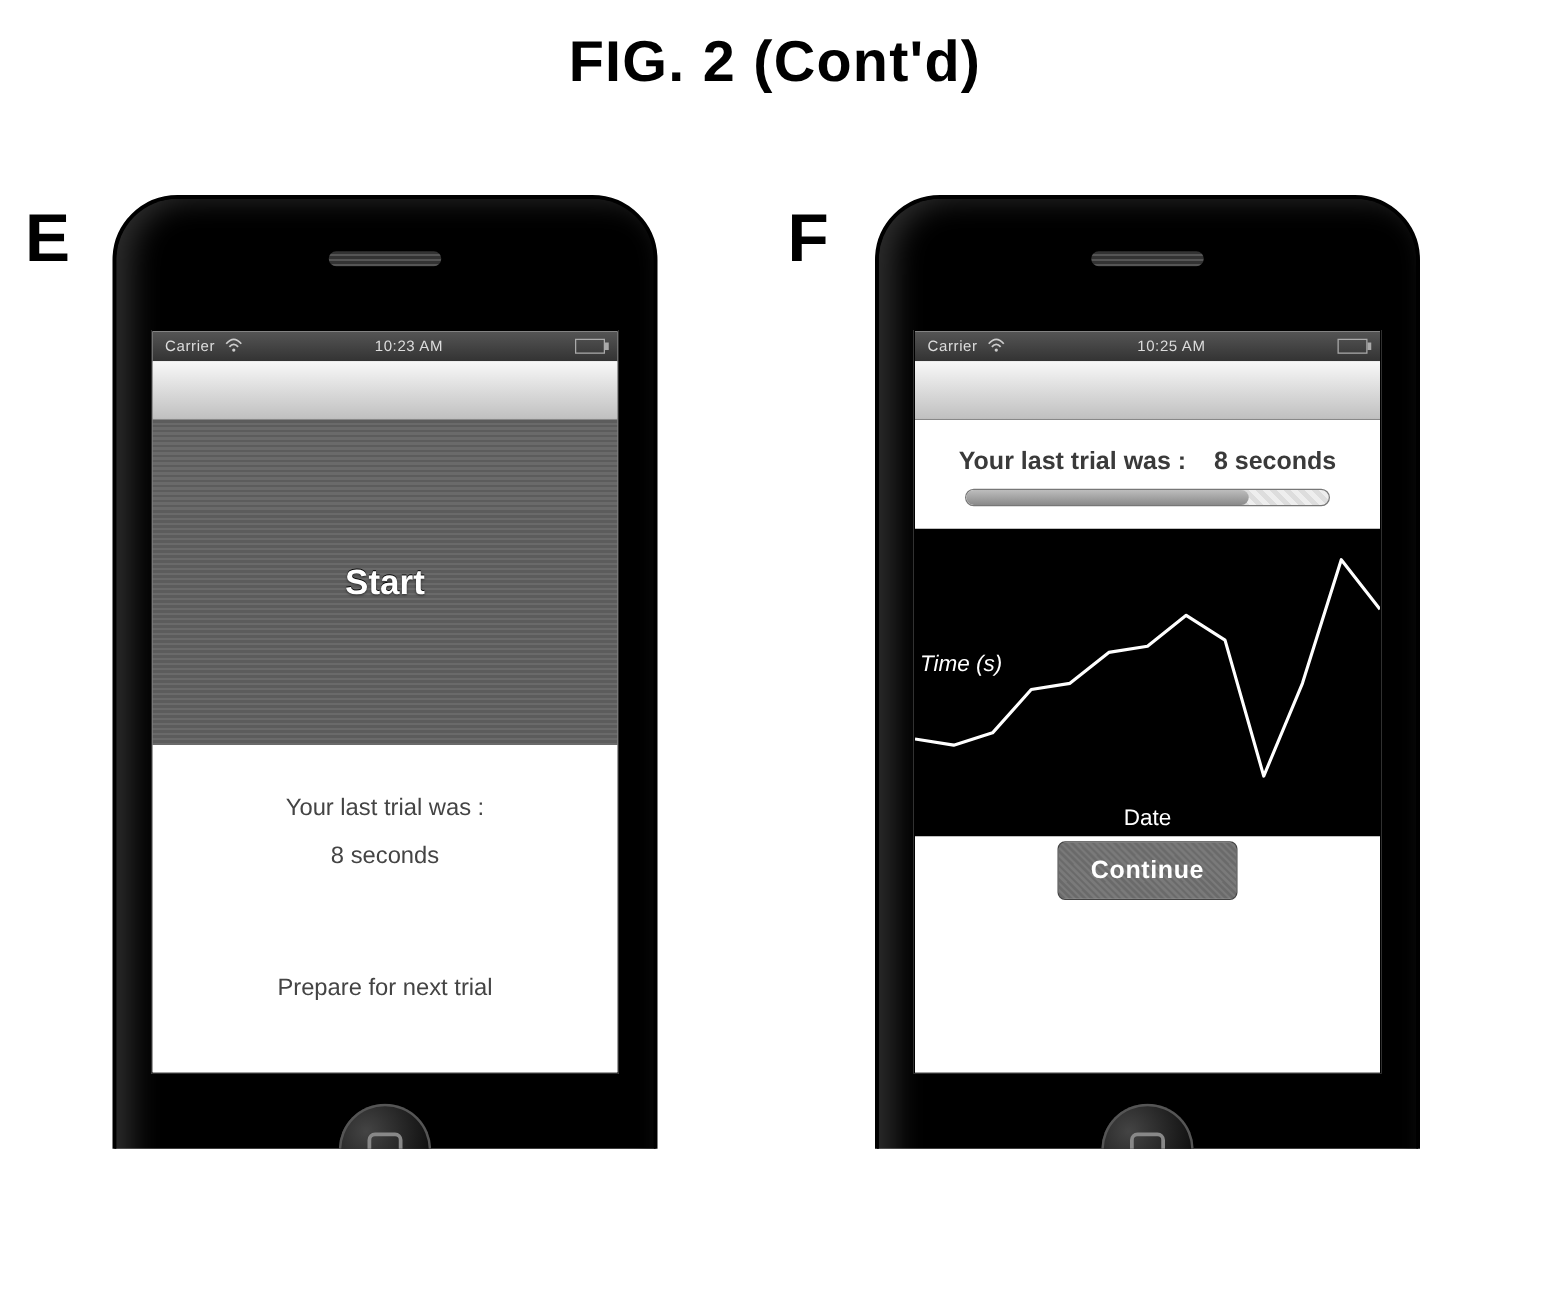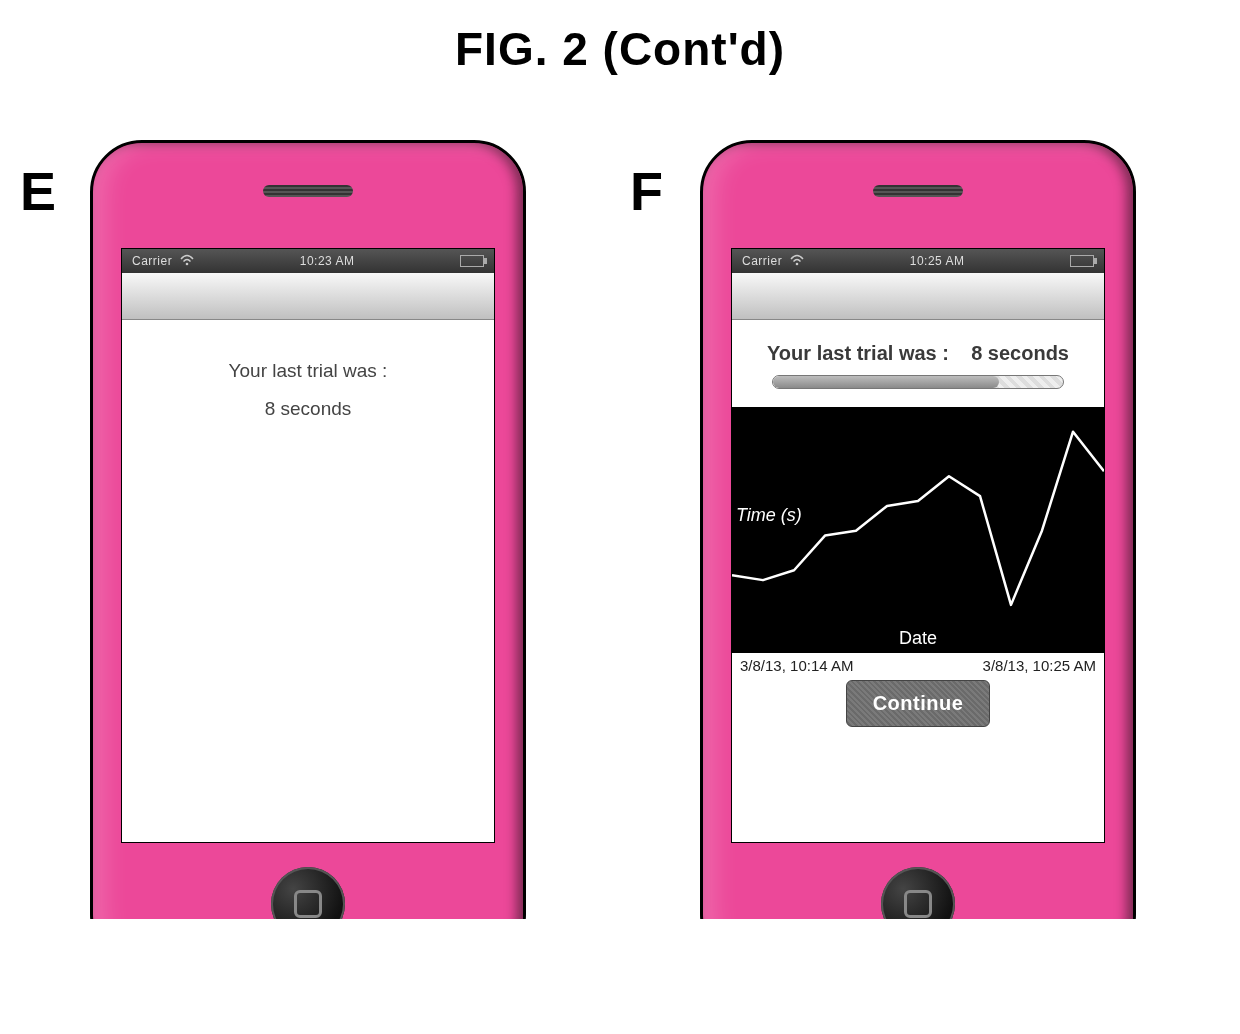--- a/index.html
+++ b/index.html
@@ -33,22 +33,23 @@
   .labelE { top: 160px; left: 20px; }
   .labelF { top: 160px; left: 630px; }
 
   
   .phone {
     position: absolute;
     width: 430px;
     height: 820px;
     border: 3px solid #000;
     border-radius: 52px;
-    background: #ec4899;
+    background: #000000;
     overflow: hidden;
+    margin-top: 16px;
   }
   .phoneE { top: 140px; left: 90px;  }
   .phoneF { top: 140px; left: 700px; }
 
   .phone::before {
     
     content: "";
     position: absolute;
     inset: 0;
     border-radius: 48px;
@@ -268,24 +269,28 @@
               <circle cx="7" cy="10" r="1.3" fill="#ccc"></circle>
             </svg>
           </span>
           <span class="spacer"></span>
           <span class="sb-time">10:23 AM</span>
           <span class="spacer"></span>
           <span class="sb-battery"></span>
         </div>
         <div class="navbar"></div>
 
+        <div class="e-top">
+          <span class="e-start">Start</span>
+        </div>
 
         <div class="e-bottom">
           <div class="e-line">Your last trial was :</div>
           <div class="e-line">8 seconds</div>
+          <div class="e-prepare">Prepare for next trial</div>
         </div>
       </div>
     </div>
   </div>
 
   <div class="phone phoneF">
     <div class="earpiece"></div>
     <div class="home-btn"></div>
     <div class="screen">
       <div class="screen-col">
@@ -318,23 +323,19 @@
 
         <div class="f-chart">
           <svg id="chart-svg" viewBox="0 0 370 246" preserveAspectRatio="none">
               <path d="M0.0 167.3 L30.8 172.2 L61.7 162.4 L92.5 127.9 L123.3 123.0 L154.2 98.4 L185.0 93.5 L215.8 68.9 L246.7 88.6 L277.5 196.8 L308.3 123.0 L339.2 24.6 L370.0 64.0 " fill="none" stroke="#fff" stroke-width="2.5" stroke-linejoin="round"></path>
             </svg>
           <div class="ylabel">Time (s)</div>
           <div class="xlabel">Date</div>
         </div>
 
         <div class="f-footer">
-          <div class="f-dates">
-            <span>3/8/13, 10:14 AM</span>
-            <span>3/8/13, 10:25 AM</span>
-          </div>
           <div class="f-continue">Continue</div>
         </div>
       </div>
     </div>
   </div>
 
 </div>
 
 </body></html>

